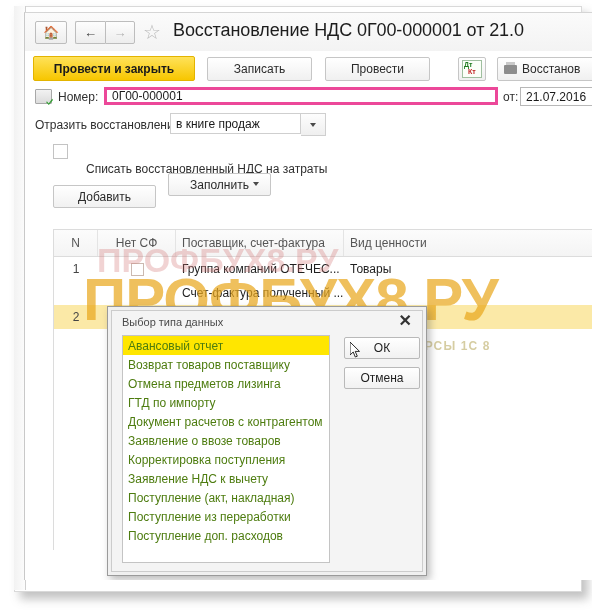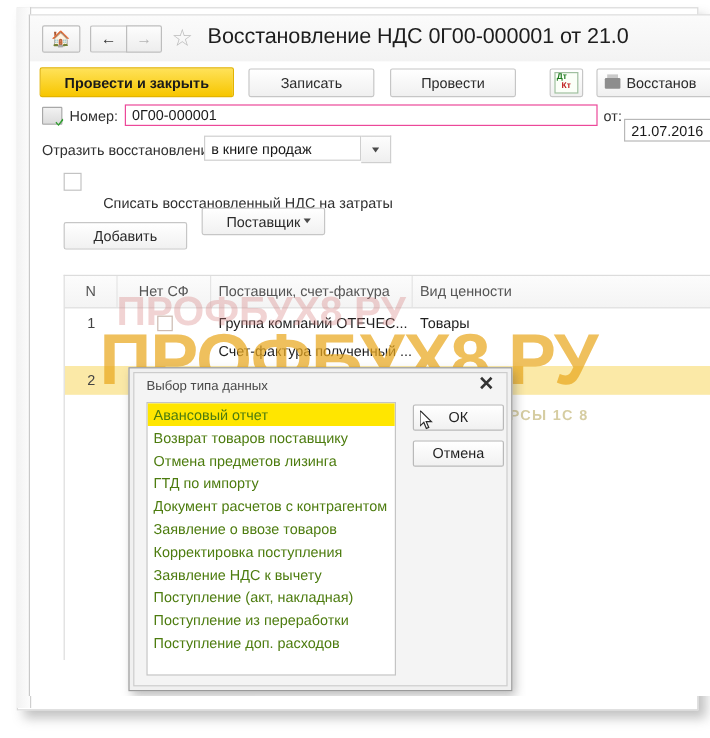--- a/index.html
+++ b/index.html
@@ -141,26 +141,26 @@
     width: 7px; height: 7px; background:#2f9e2f;
     clip-path: polygon(15% 50%, 38% 78%, 88% 10%, 100% 28%, 40% 100%, 0 58%);
   }
   .lbl { font-size: 12px; color: #303030; }
   .fld {
     background: #ffffff; border: 1px solid #cfcfcf;
     font-size: 12px; color: #1a1a1a;
     display: flex; align-items: center; padding: 0 5px;
     box-sizing: border-box;
   }
-  .fld.flat { border: 1px solid #ec4899; }
+  .fld.flat { border: 3px solid #ec4899; }
 
   #nomer-label { position: absolute; left: 33px; top: 3px; }
   #nomer-field { position: absolute; left: 79px; top: 0; width: 394px; height: 18px; }
   #ot-label    { position: absolute; left: 478px; top: 3px; }
-  #ot-field    { position: absolute; left: 495px; top: 12px; width: 73px; height: 19px; border-color:#b8b8b8;}
+  #ot-field    { position: absolute; left: 495px; top: 0; width: 73px; height: 19px; border-color:#b8b8b8;}
 
   #reflect-label { position: absolute; left: 10px; top: 5px; }
   #reflect-field { position: absolute; left: 145px; top: 0; width: 131px; height: 21px; }
   #reflect-drop  {
     position: absolute; left: 276px; top: 0; width: 24px; height: 21px;
     background: linear-gradient(180deg,#fdfdfd,#efefef);
     border: 1px solid #cfcfcf; border-left: none;
     display:flex; align-items:center; justify-content:center;
   }
   .caret { width:0;height:0;border-left:3px solid transparent;border-right:3px solid transparent;border-top:4px solid #4a4a4a; }
@@ -363,21 +363,21 @@
           </div>
         </div>
 
         <div class="row" style="height:29px;">
           <div class="cbx" id="writeoff-cbx"></div>
           <div class="lbl" id="writeoff-label">Списать восстановленный НДС на затраты</div>
         </div>
 
         <div class="row" style="height:30px;">
           <div id="add-btn">Добавить</div>
-          <div id="fill-btn">Поставщик</div>
+          <div id="fill-btn">Заполнить</div>
           <span class="caret" id="fill-caret"></span>
         </div>
 
       </div>
 
       <div class="tablewrap">
         <div class="thead">
           <div class="th c0">N</div>
           <div class="th c1">Нет СФ</div>
           <div class="th c2">Поставщик, счет-фактура</div>

